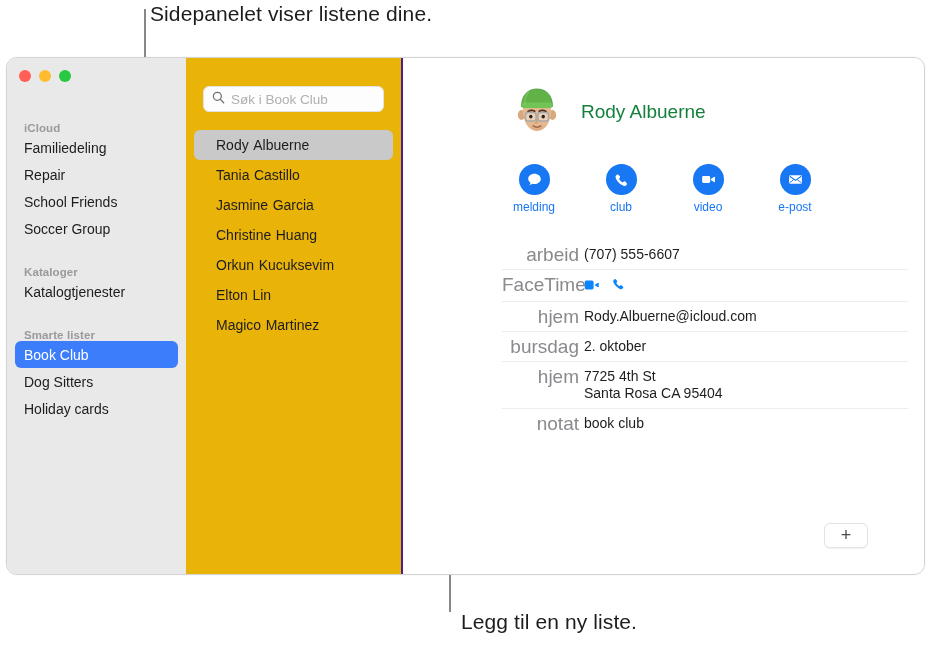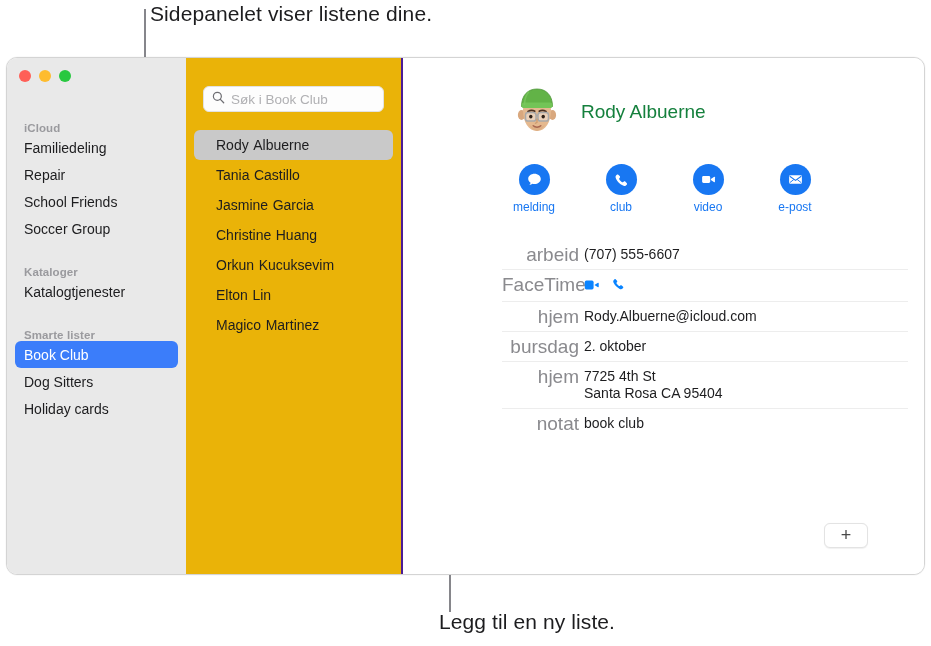--- a/index.html
+++ b/index.html
@@ -14,21 +14,21 @@
 
   
   .callout-text {
     position:absolute;
     font-size:21px;
     color:#1d1d1f;
     white-space:nowrap;
     letter-spacing:0.1px;
   }
   #callout-top { left:150px; top:2px; }
-  #callout-bottom { left:439px; top:610px; }
+  #callout-bottom { left:461px; top:610px; }
   .leader {
     position:absolute;
     width:2px;
     background:#86868b;
   }
   #leader-top { left:144px; top:9px; height:66px; }
   #leader-bottom { left:449px; top:560px; height:52px; }
 
   
   #window {

